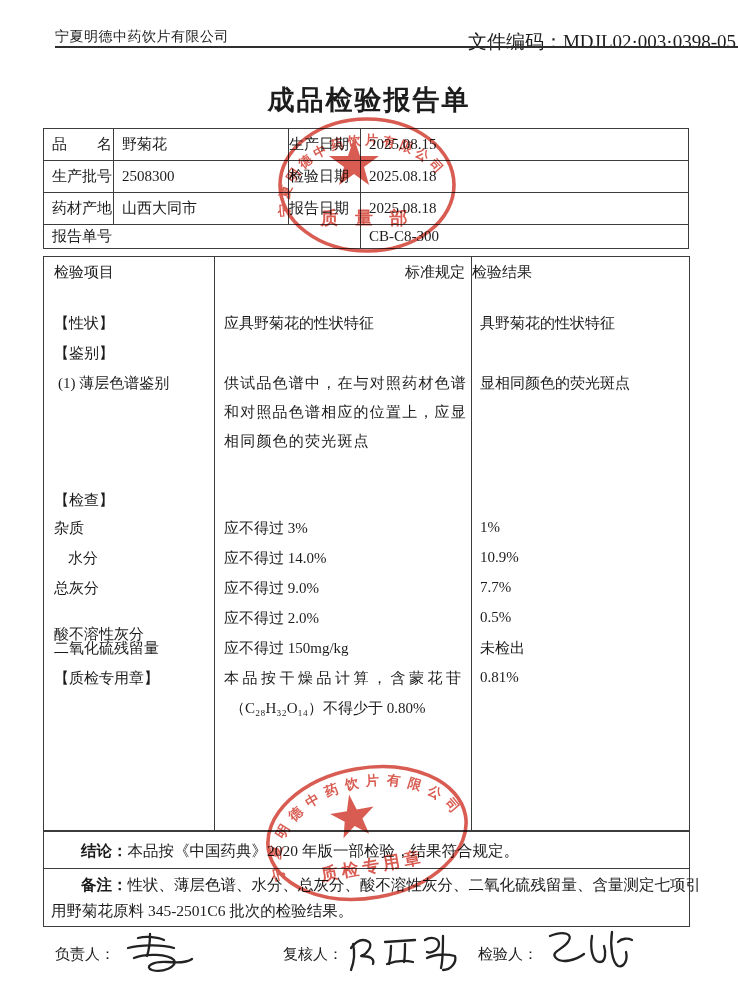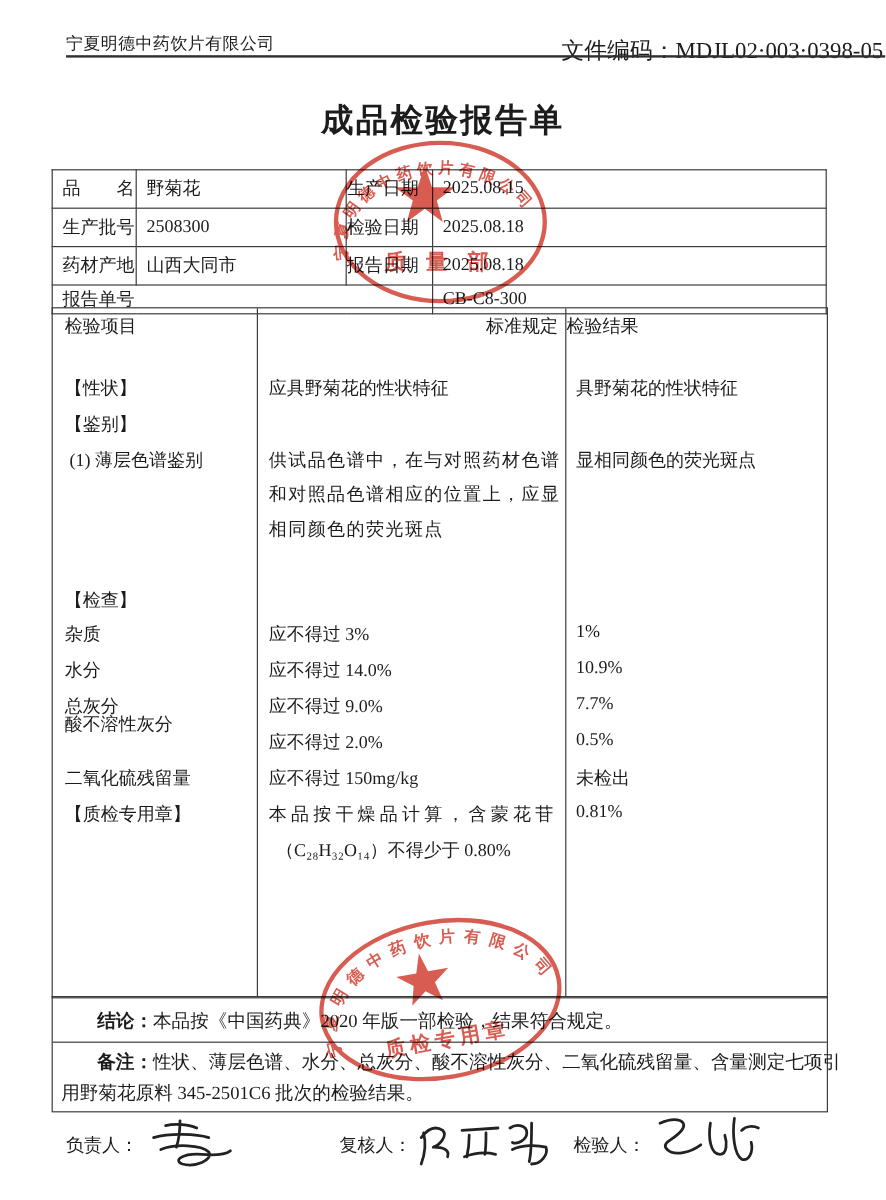--- a/index.html
+++ b/index.html
@@ -5,21 +5,21 @@
   html,body{margin:0;padding:0;background:#ffffff;}
   .page{position:relative;width:738px;height:1000px;background:#fff;overflow:hidden;
         font-family:"Liberation Serif","DejaVu Serif",serif;color:#1c1c1c;}
   .abs{position:absolute;}
   
   .hdr-left{left:55px;top:28px;font-size:14px;letter-spacing:.5px;}
   .hdr-right{right:2px;top:29px;font-size:19px;}
   .hdr-rule{left:55px;top:46px;width:683px;height:2px;background:#2f2f2f;}
   .title{left:0;top:82px;width:100%;text-align:center;font-size:27px;font-weight:bold;letter-spacing:2px;}
   
-  .info-table{left:43px;top:141px;border-collapse:collapse;table-layout:fixed;padding-left:16px;}
+  .info-table{left:43px;top:128px;border-collapse:collapse;table-layout:fixed;padding-left:16px;}
   .info-table td{border:1px solid #3c3c3c;font-size:15px;padding:0 0 0 8px;vertical-align:middle;}
   .info-table .h32{height:32px;}
   .info-table .h24{height:24px;}
   .info-table .cdate{text-align:left;padding:0;}
   
   .main-box{left:43px;top:256px;width:645px;height:574px;border:1px solid #3c3c3c;}
   .vline{position:absolute;top:0;bottom:0;width:1px;background:#3c3c3c;}
   .mt{position:absolute;font-size:15px;white-space:nowrap;}
   .mt-hdr{text-underline-offset:4px;}
   .c2w{width:250px;text-align:right;}
@@ -102,29 +102,29 @@
     <span class="mt just" style="left:180px;top:146px">和对照品色谱相应的位置上，应显</span>
     <span class="mt just" style="left:180px;top:175px">相同颜色的荧光斑点</span>
     <span class="mt" style="left:436px;top:117px">显相同颜色的荧光斑点</span>
 
     <span class="mt" style="left:10px;top:234px">【检查】</span>
 
     <span class="mt" style="left:10px;top:262px">杂质</span>
     <span class="mt" style="left:180px;top:262px">应不得过 3%</span>
     <span class="mt" style="left:436px;top:262px">1%</span>
 
-    <span class="mt" style="left:10px;top:292px">水分</span>
+    <span class="mt" style="left:24px;top:292px">水分</span>
     <span class="mt" style="left:180px;top:292px">应不得过 14.0%</span>
     <span class="mt" style="left:436px;top:292px">10.9%</span>
 
     <span class="mt" style="left:10px;top:322px">总灰分</span>
     <span class="mt" style="left:180px;top:322px">应不得过 9.0%</span>
     <span class="mt" style="left:436px;top:322px">7.7%</span>
 
-    <span class="mt" style="left:10px;top:337px">酸不溶性灰分</span>
+    <span class="mt" style="left:10px;top:368px">酸不溶性灰分</span>
     <span class="mt" style="left:180px;top:352px">应不得过 2.0%</span>
     <span class="mt" style="left:436px;top:352px">0.5%</span>
 
     <span class="mt" style="left:10px;top:382px">二氧化硫残留量</span>
     <span class="mt" style="left:180px;top:382px">应不得过 150mg/kg</span>
     <span class="mt" style="left:436px;top:382px">未检出</span>
 
     <span class="mt" style="left:10px;top:412px">【质检专用章】</span>
     <span class="mt wide" style="left:180px;top:412px">本品按干燥品计算，含蒙花苷</span>
     <span class="mt" style="left:186px;top:442px">（C₂₈H₃₂O₁₄）不得少于 0.80%</span>

